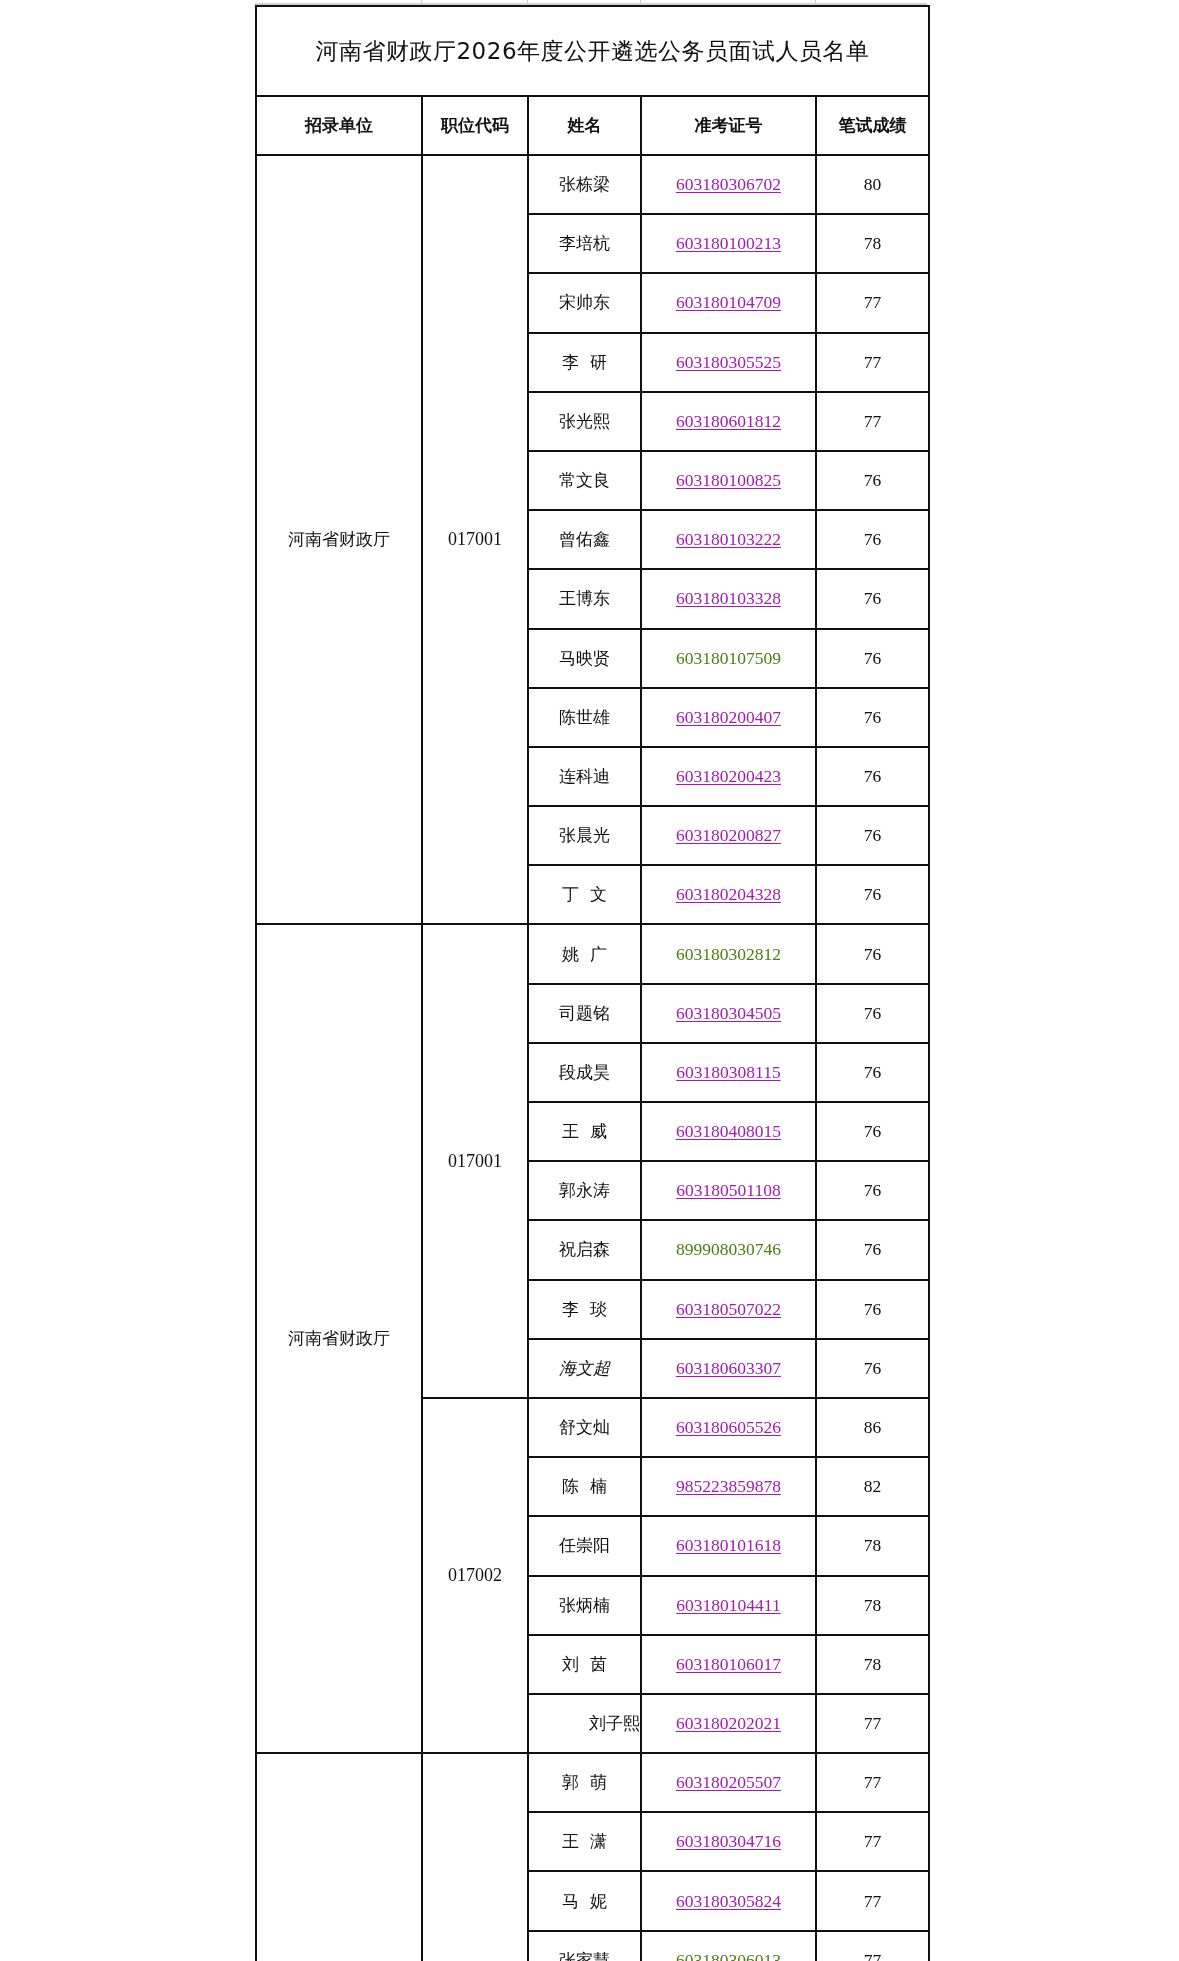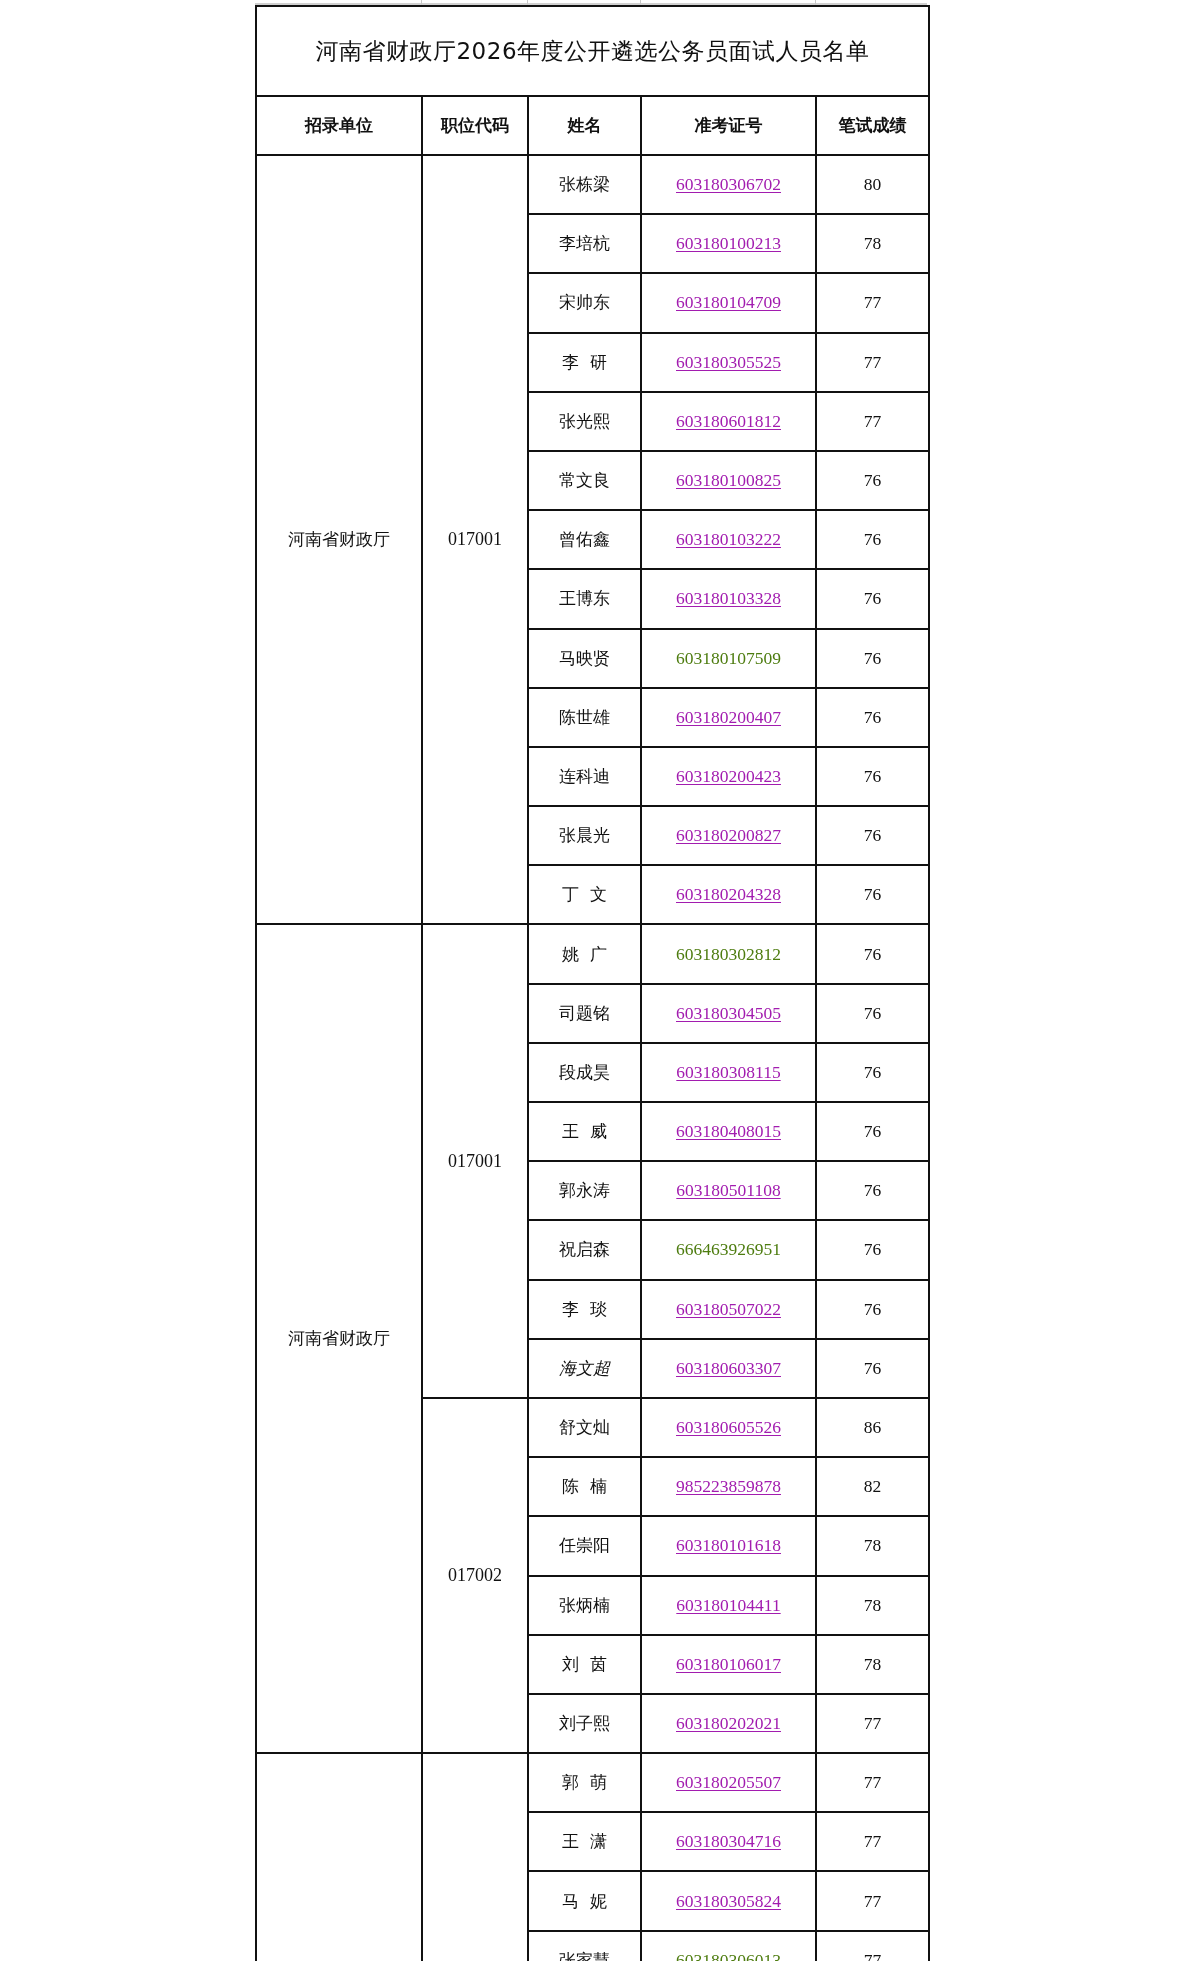--- a/index.html
+++ b/index.html
@@ -144,21 +144,21 @@
         <td class="id"><a>603180408015</a></td>
         <td class="score">76</td>
       </tr>
       <tr class="row">
         <td class="name" style="white-space: pre;">郭永涛</td>
         <td class="id"><a>603180501108</a></td>
         <td class="score">76</td>
       </tr>
       <tr class="row">
         <td class="name" style="white-space: pre;">祝启森</td>
-        <td class="id"><span class="plain">666463926951</span></td>
+        <td class="id"><span class="plain">899908030746</span></td>
         <td class="score">76</td>
       </tr>
       <tr class="row">
         <td class="name" style="white-space: pre;">李  琰</td>
         <td class="id"><a>603180507022</a></td>
         <td class="score">76</td>
       </tr>
       <tr class="row">
         <td class="name" style="white-space: pre; font-style: italic;">海文超</td>
         <td class="id"><a>603180603307</a></td>
@@ -184,21 +184,21 @@
         <td class="name" style="white-space: pre;">张炳楠</td>
         <td class="id"><a>603180104411</a></td>
         <td class="score">78</td>
       </tr>
       <tr class="row">
         <td class="name" style="white-space: pre;">刘  茵</td>
         <td class="id"><a>603180106017</a></td>
         <td class="score">78</td>
       </tr>
       <tr class="row">
-        <td class="name" style="white-space: pre;">刘子熙</td>
+        <td class="name" style="white-space: pre; text-align: right;">刘子熙</td>
         <td class="id"><a>603180202021</a></td>
         <td class="score">77</td>
       </tr>
       <tr class="row">
         <td class="unit" rowspan="4"></td>
         <td class="code" rowspan="4"></td>
         <td class="name" style="white-space: pre;">郭  萌</td>
         <td class="id"><a>603180205507</a></td>
         <td class="score">77</td>
       </tr>

